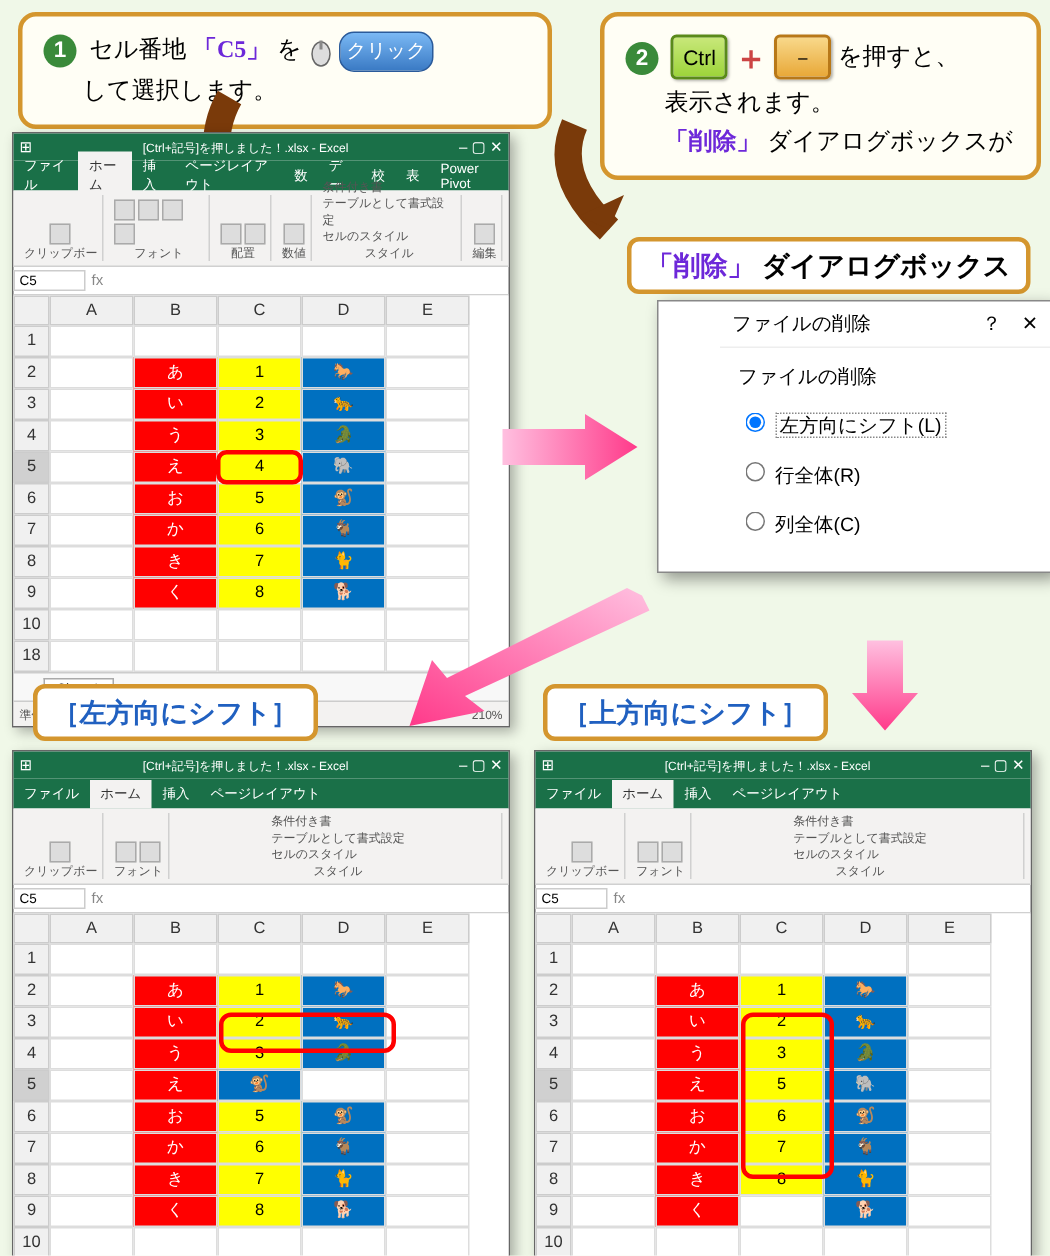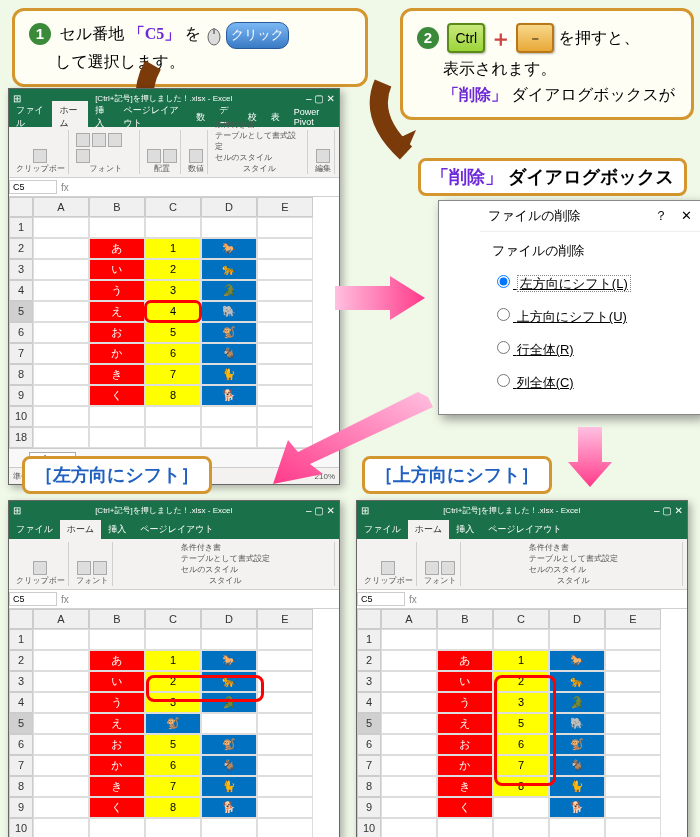--- a/index.html
+++ b/index.html
@@ -33,21 +33,21 @@
 .cYel { background: #ffff00; }
 .cBlu { background: #0070c0; color:#000; }
 .selcell { outline: 3px solid red; outline-offset: -2px; border-radius: 6px; z-index: 5; position: relative; }
 .shifted-white { background:#fff; }
 .sheet-tabs { background:#f8f8f8; border-top:1px solid #ccc; height:18px; display:flex; align-items:center; padding-left:20px; font-size:9px; }
 .sheet-tab { border:1px solid #aaa; border-bottom:none; background:#fff; padding:1px 8px; }
 .status { background:#f3f2f1; height:16px; border-top:1px solid #ccc; display:flex; justify-content:space-between; align-items:center; padding:0 4px; font-size:8px; color:#555; }
 .dialog { position:absolute; border:1px solid #888; background:#fff; box-shadow:4px 4px 10px rgba(0,0,0,0.4); width:220px; font-size:13px; }
 .dlg-title { display:flex; justify-content:space-between; align-items:center; padding:6px 8px; border-bottom:1px solid #eee; }
 .dlg-body { padding:10px 12px; }
-.dlg-body label { display:block; margin:12px 0;text-decoration:underline; }
+.dlg-body label { display:block; margin:12px 0; }
 .dlg-btns { display:flex; justify-content:flex-end; gap:8px; padding:8px 10px; }
 .dlg-btn { border:1px solid #888; background:#f0f0f0; padding:3px 14px; font-size:12px; }
 .dlg-btn.primary { border:2px solid #2a6ac0; }
 .arrow-big { position:absolute; }
 </style>
 </head>
 <body>
 
 <div class="callout" style="left:12px; top:8px; width:322px;">
   <div>
@@ -259,21 +259,20 @@
   <div class="dlg-title">
     <span>ファイルの削除</span>
     <span>
       <span style="margin-right:10px;">？</span>
       <span>✕</span>
     </span>
   </div>
   <div class="dlg-body">
     <div style="margin-bottom:6px;">ファイルの削除</div>
     <label><input type="radio" checked="" style=""> <span style="border:1px dotted #888; padding:0 2px;">左方向にシフト(L)</span></label>
-    <label><input type="radio" style=""> <span>上方向にシフト(U)</span></label>
     <label><input type="radio" style=""> <span>行全体(R)</span></label>
     <label><input type="radio" style=""> <span>列全体(C)</span></label>
   </div>
 </div>
 
 <svg class="arrow-big" style="left:268px; top:392px;" width="170" height="100">
   <defs>
       <linearGradient id="pg2" x1="1" y1="0" x2="0" y2="1">
         <stop offset="0" stop-color="#ffc0e0"></stop>
         <stop offset="1" stop-color="#ff3a8a"></stop>

